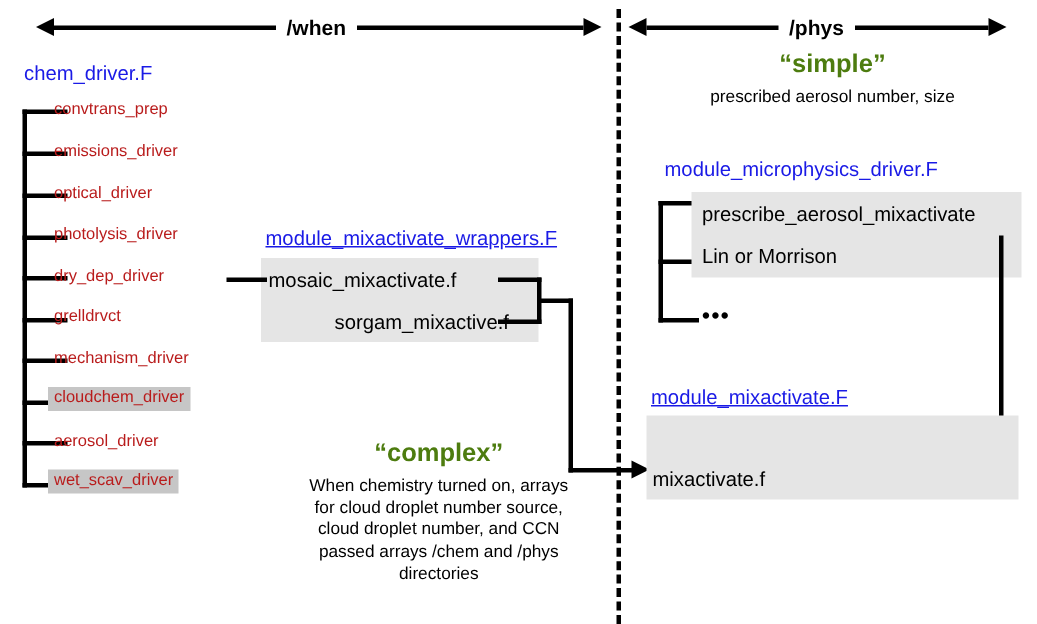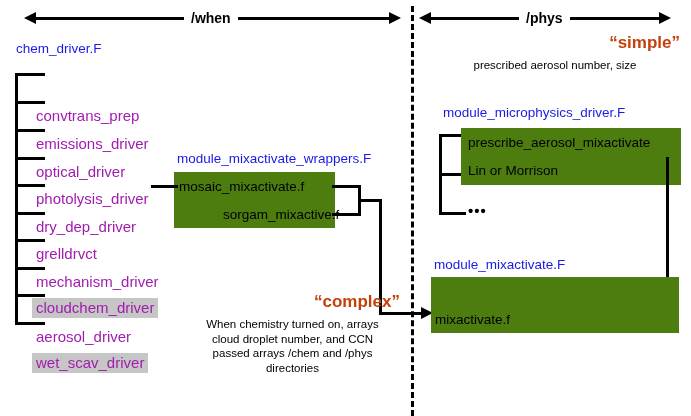--- a/index.html
+++ b/index.html
@@ -25,54 +25,53 @@
   }
   
   .divider{
     position:absolute;left:411px;top:6px;width:0;height:410px;
     border-left:3px dashed #000;
   }
   
   .file-head{
     position:absolute;font-size:13.5px;color:#1a1ae6;white-space:nowrap;
   }
-  .file-head.ul{}
+  .file-head.ul{text-decoration:underline;}
   
   .bracket{position:absolute;}
   .bracket .spine{position:absolute;left:0;top:0;width:3px;background:#000;}
   .bracket .tick{position:absolute;left:0;height:3px;background:#000;}
   
   .item{
-    position:absolute;font-size:15px;white-space:nowrap;line-height:1;
-    color:#a21caf;
-    margin-top:40px;
+    position:absolute;font-size:11px;white-space:nowrap;line-height:1;
+    color:#b91c1c;
   }
   .hl{background:#c6c6c6;padding:2px 4px 3px 4px;}
   
-  .grayblock{position:absolute;background:#4d7c0f;text-align:right;}
+  .grayblock{position:absolute;background:#e5e5e5;text-align:right;}
   .grayblock .row{
     position:absolute;font-size:13.5px;white-space:nowrap;line-height:1;color:#000;
   }
   
   .hline{position:absolute;height:3px;background:#000;}
   .vline{position:absolute;width:3px;background:#000;}
   .head-right{
     position:absolute;width:0;height:0;
     border-top:6px solid transparent;border-bottom:6px solid transparent;
     border-left:12px solid #000;
   }
   .head-left{
     position:absolute;width:0;height:0;
     border-top:6px solid transparent;border-bottom:6px solid transparent;
     border-right:12px solid #000;
   }
   
   .callout-title{
-    position:absolute;text-align:right;font-weight:bold;font-size:17px;
-    color:#c2410c;white-space:nowrap;line-height:1;
+    position:absolute;text-align:center;font-weight:bold;font-size:17px;
+    color:#4d7c0f;white-space:nowrap;line-height:1;
   }
   .callout-body{
     position:absolute;text-align:center;font-size:11.5px;line-height:1.28;color:#000;
   }
   .dots{position:absolute;font-size:15px;font-weight:bold;letter-spacing:1px;line-height:1;}
 </style>
 </head>
 <body>
 
 <div class="arrow-row" style="left:24px;top:10px;width:384px;">
@@ -115,38 +114,39 @@
 <div class="item" style="left:36px;top:151px;">photolysis_driver</div>
 <div class="item" style="left:36px;top:179px;">dry_dep_driver</div>
 <div class="item" style="left:36px;top:206px;">grelldrvct</div>
 <div class="item" style="left:36px;top:234px;">mechanism_driver</div>
 <div class="item hl" style="left:32px;top:258px;">cloudchem_driver</div>
 <div class="item" style="left:36px;top:289px;">aerosol_driver</div>
 <div class="item hl" style="left:32px;top:313px;">wet_scav_driver</div>
 
 <div class="file-head ul" style="left:177px;top:151px;">module_mixactivate_wrappers.F</div>
 
-<div class="grayblock" style="left:174px;top:172px;width:161px;height:56px;">
+<div class="grayblock" style="left:174px;top:172px;width:161px;height:56px;padding-left:24px;">
   <div class="row" style="left:5px;top:8px;">mosaic_mixactivate.f</div>
   <div class="row" style="left:5px;top:36px;margin-left:44px;">sorgam_mixactive.f</div>
 </div>
 
 <div class="hline" style="left:151px;top:185px;width:27px;"></div>
 
 <div class="hline" style="left:332px;top:185px;width:29px;"></div>
 <div class="hline" style="left:332px;top:213px;width:29px;"></div>
 <div class="vline" style="left:358px;top:185px;height:31px;"></div>
 <div class="hline" style="left:358px;top:199px;width:24px;"></div>
 <div class="vline" style="left:379px;top:199px;height:116px;"></div>
 <div class="hline" style="left:379px;top:312px;width:44px;"></div>
 <div class="head-right" style="left:421px;top:307px;"></div>
 
 <div class="callout-title" style="left:185px;top:293px;width:215px;">“complex”</div>
 <div class="callout-body" style="left:185px;top:317px;width:215px;">
   <div>When chemistry turned on, arrays</div>
+  <div>for cloud droplet number source,</div>
   <div>cloud droplet number, and CCN</div>
   <div>passed arrays /chem and /phys</div>
   <div>directories</div>
 </div>
 
 <div class="callout-title" style="left:430px;top:34px;width:250px;">“simple”</div>
 <div class="callout-body" style="left:430px;top:58px;width:250px;">
   <div>prescribed aerosol number, size</div>
 </div>
 

